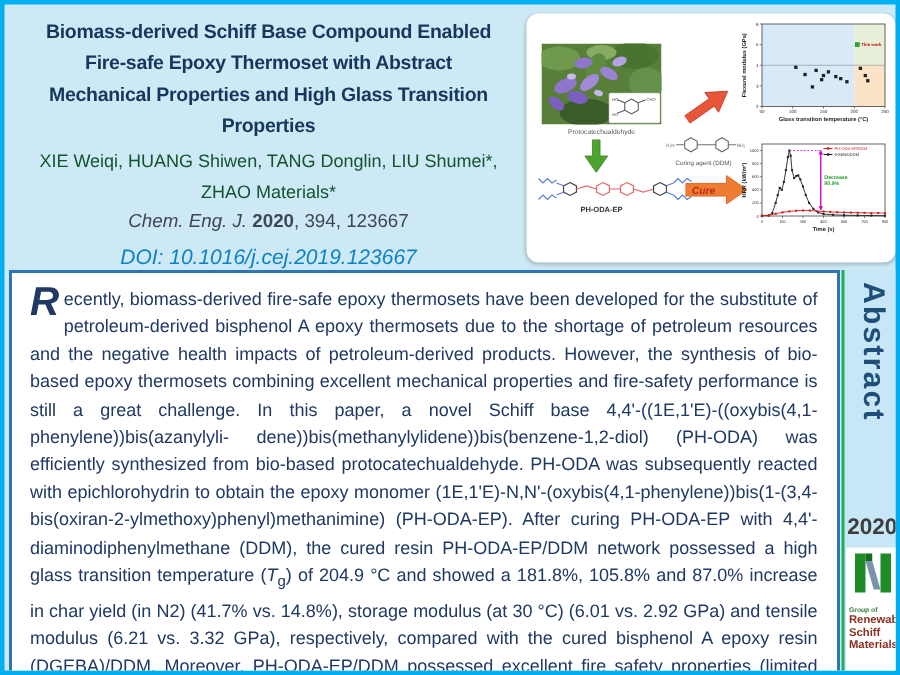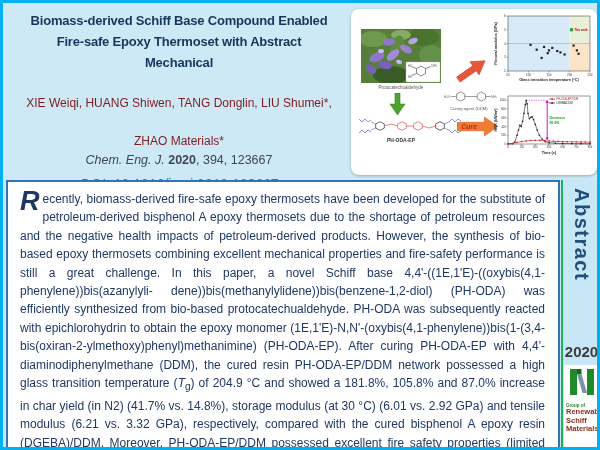--- a/index.html
+++ b/index.html
@@ -2,21 +2,21 @@
 <html><head>
 <meta charset="utf-8">
 <style>
   html,body{margin:0;padding:0;background:#e8e8e8;}
   .page{position:relative;width:600px;height:450px;box-sizing:border-box;
         border:3px solid #00b0f0;background:#cde9f6;overflow:hidden;
         font-family:"Liberation Sans",sans-serif;}
   
   .paper-info{position:absolute;left:6px;top:7px;width:340px;text-align:center;}
   .title-line{font-weight:bold;color:#16365c;font-size:13px;letter-spacing:-0.2px;line-height:21px;}
-  .authors{margin-top:22px;color:#7f1d1d;font-size:12px;line-height:16px;}
+  .authors{margin-top:5px;color:#14532d;font-size:12px;line-height:16px;}
   .journal{margin-top:3px;color:#3f4756;font-size:12.5px;line-height:17px;}
   .journal .jname{font-style:italic;}
   .journal .jyear{font-weight:bold;}
   .doi{margin-top:7px;color:#0f82c6;font-size:14px;font-style:italic;}
   
   .ga-card{position:absolute;left:348px;top:6px;width:246px;height:166px;background:#ffffff;
            border-radius:8px;box-shadow:0 1px 3px rgba(0,0,0,.28);}
   .ga-card .abs{position:absolute;}
   .tiny-label{color:#555;font-size:4.5px;text-align:center;line-height:5px;}
   .struct-label{color:#333;font-size:5px;font-weight:bold;text-align:center;}
@@ -41,21 +41,22 @@
   .logo-line{font-size:7.5px;line-height:8.5px;font-weight:bold;color:#8a2f20;text-align:left;padding-left:2px;}
 </style>
 </head>
 <body>
 
 <div class="page">
 
   <div class="paper-info">
     <div class="title-line">Biomass-derived Schiff Base Compound Enabled</div>
     <div class="title-line">Fire-safe Epoxy Thermoset with Abstract</div>
-    <div class="title-line">Mechanical</div>
+    <div class="title-line">Mechanical Properties and High Glass Transition</div>
+    <div class="title-line">Properties</div>
     <div class="authors">XIE Weiqi, HUANG Shiwen, TANG Donglin, LIU Shumei*,</div>
     <div class="authors">ZHAO Materials*</div>
     <div class="journal"><span class="jname">Chem. Eng. J.</span> <span class="jyear">2020</span><span>, 394, 123667</span></div>
     <div class="doi">DOI: 10.1016/j.cej.2019.123667</div>
   </div>
 
   <div class="ga-card">
 
     <svg class="abs" style="left:10px;top:20px;" width="80" height="54" viewBox="0 0 80 54">
       <rect width="80" height="54" fill="#577f3a"></rect>

